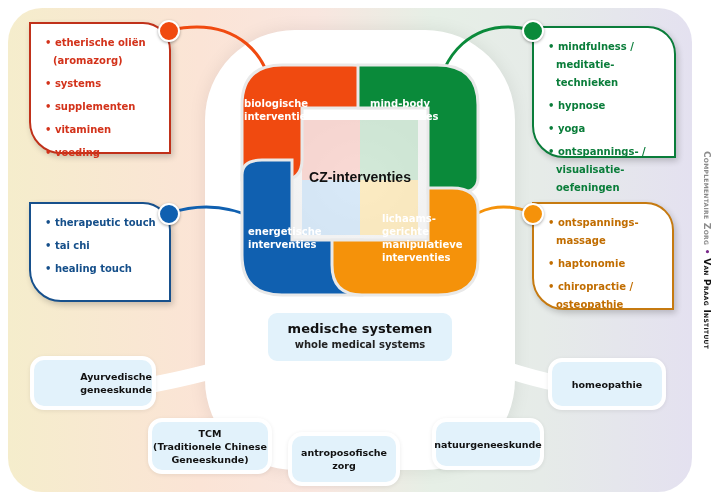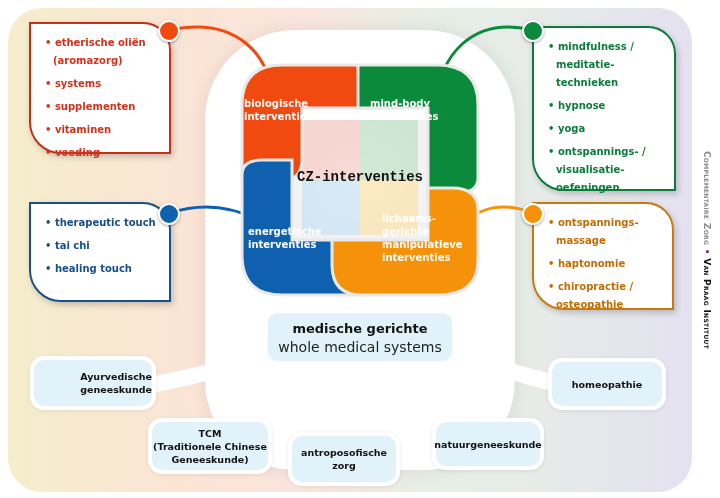--- a/index.html
+++ b/index.html
@@ -8,29 +8,29 @@
     background:linear-gradient(90deg,#f5edcc 0%,#fbe4d6 28%,#f9e6df 45%,#e6efe6 62%,#e6ebe8 78%,#e4e1f0 100%);}
   .hub{position:absolute;left:205px;top:30px;width:310px;height:440px;border-radius:90px;background:#fff;
     box-shadow:0 0 18px rgba(0,0,0,0.08);}
   svg.wires{position:absolute;left:0;top:0;}
   .listbox{position:absolute;background:#fff;box-sizing:border-box;border:2px solid;
     box-shadow:2px 3px 6px rgba(0,0,0,0.2);padding:10px 6px 8px 14px;}
   .listbox ul{list-style:none;margin:0;padding:0;}
   .listbox li{font-family:"DejaVu Sans",sans-serif;font-weight:bold;font-size:10px;line-height:18px;margin-bottom:5px;padding-left:8px;text-indent:-8px;}
   .listbox li::before{content:"• ";}
   .bio{left:29px;top:22px;width:142px;height:132px;border-color:#c0311a;color:#d3321a;border-radius:0 28px 0 32px;}
-  .mind{left:532px;top:26px;width:144px;height:165px;border-color:#0a7d3a;color:#0a7d3a;border-radius:0 28px 0 32px;border-top-left-radius:0;}
+  .mind{left:532px;top:26px;width:144px;height:132px;border-color:#0a7d3a;color:#0a7d3a;border-radius:0 28px 0 32px;border-top-left-radius:0;}
   .ener{left:29px;top:202px;width:142px;height:100px;border-color:#17508c;color:#154f8a;border-radius:0 28px 0 32px;}
   .lich{left:532px;top:202px;width:142px;height:108px;border-color:#c67a10;color:#c16d00;border-radius:0 28px 0 32px;}
   .dot{position:absolute;width:18px;height:18px;border-radius:50%;border:2px solid #fff;box-shadow:0 1px 3px rgba(0,0,0,0.35);}
   .quad{position:absolute;color:#fff;font-weight:bold;font-size:10px;line-height:13px;}
-  .center-label{position:absolute;left:290px;top:169px;width:140px;text-align:center;font-family:Liberation Mono, monospace;font-size:14px;color:#111;font-weight:bold;}
+  .center-label{position:absolute;left:290px;top:169px;width:140px;text-align:center;font-family:Liberation Sans, sans-serif;font-size:14px;color:#111;font-weight:bold;}
   .medbox{position:absolute;left:265px;top:310px;width:190px;height:54px;border-radius:12px;background:#e2f2fb;border:3px solid #fff;text-align:center;box-sizing:border-box;}
   .medbox .t1{font-size:13px;font-weight:bold;color:#111;margin-top:8px;}
-  .medbox .t2{font-size:14px;font-weight:normal;color:#222;margin-top:3px;}
+  .medbox .t2{font-size:10px;font-weight:bold;color:#222;margin-top:3px;}
   .sysbox{position:absolute;background:#e2f2fb;border:4px solid #fff;border-radius:14px;box-sizing:border-box;
     display:flex;align-items:center;justify-content:center;text-align:center;font-size:9.5px;font-weight:bold;color:#111;line-height:13px;
     box-shadow:0 1px 4px rgba(0,0,0,0.08);}
   .side{position:absolute;left:697px;top:130px;width:20px;height:240px;}
   .side span{position:absolute;left:50%;top:50%;transform:translate(-50%,-50%) rotate(90deg);white-space:nowrap;font-size:9px;font-weight:bold;font-variant:small-caps;letter-spacing:0.3px;}
   .side .a{color:#8a8a8a;}
   .side .b{color:#7a2a8a;}
   .side .c{color:#111;}
 </style>
 </head>
@@ -129,21 +129,21 @@
     <li>chiropractie / osteopathie</li>
   </ul>
 </div>
 
 <div class="dot" style="left:158px;top:20px;background:#f04a10;"></div>
 <div class="dot" style="left:522px;top:20px;background:#0a8a3a;"></div>
 <div class="dot" style="left:158px;top:203px;background:#1060b0;"></div>
 <div class="dot" style="left:522px;top:203px;background:#f5920a;"></div>
 
 <div class="medbox">
-  <div class="t1">medische gerichte</div>
+  <div class="t1">medische systemen</div>
   <div class="t2">whole medical systems</div>
 </div>
 
 <div class="sysbox" style="left:30px;top:356px;width:126px;height:54px;justify-content:flex-end;">
   <div>
     <div>Ayurvedische</div>
     <div>geneeskunde</div>
   </div>
 </div>
 <div class="sysbox" style="left:148px;top:418px;width:124px;height:56px;">

